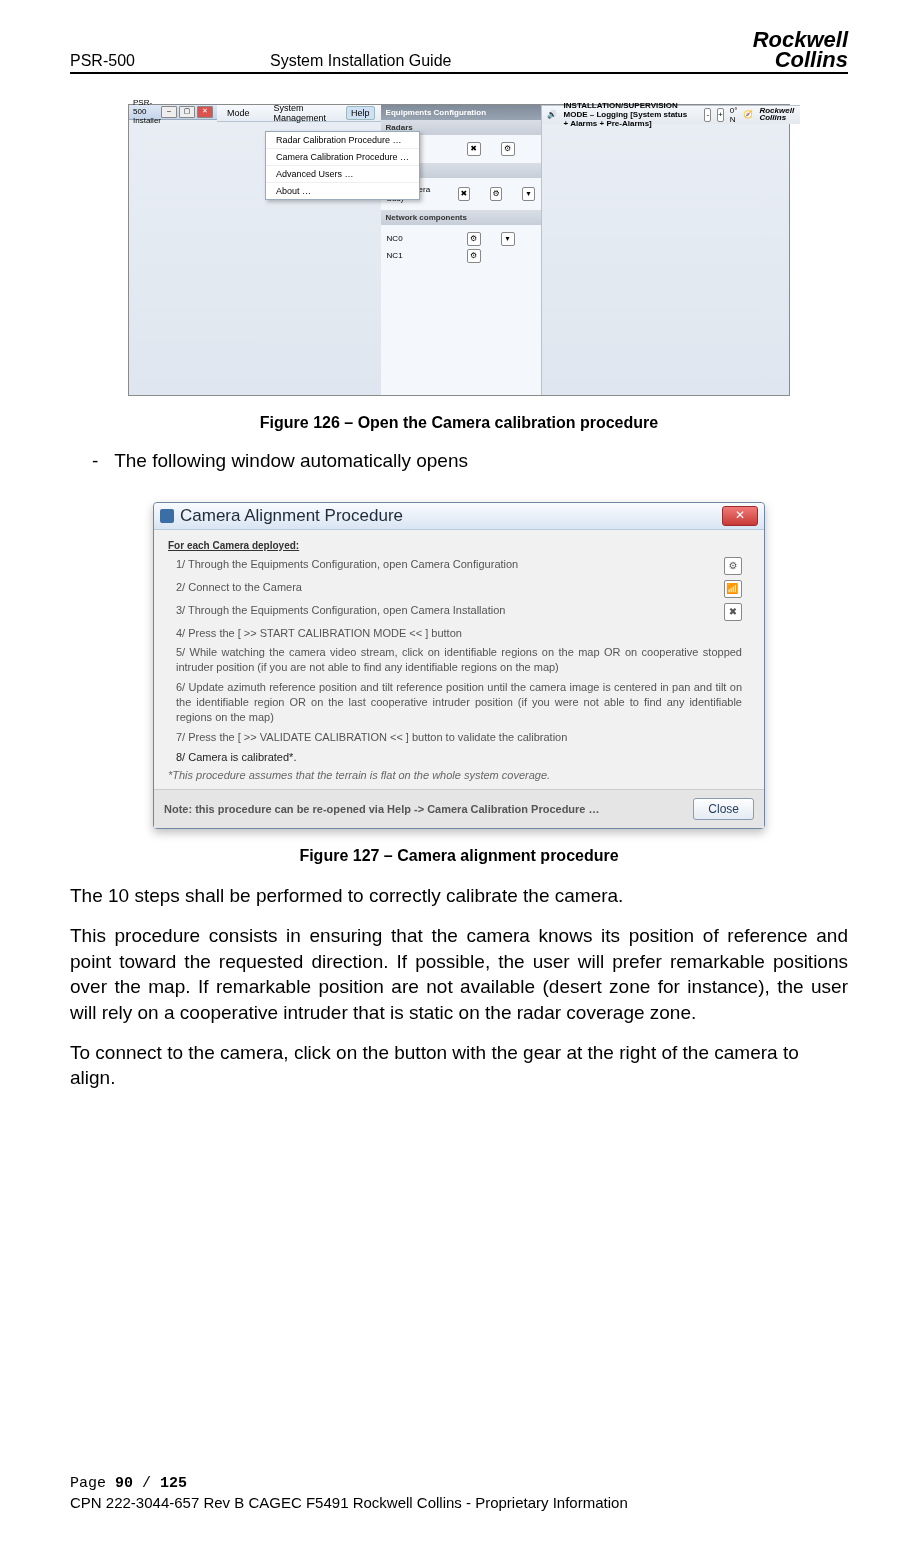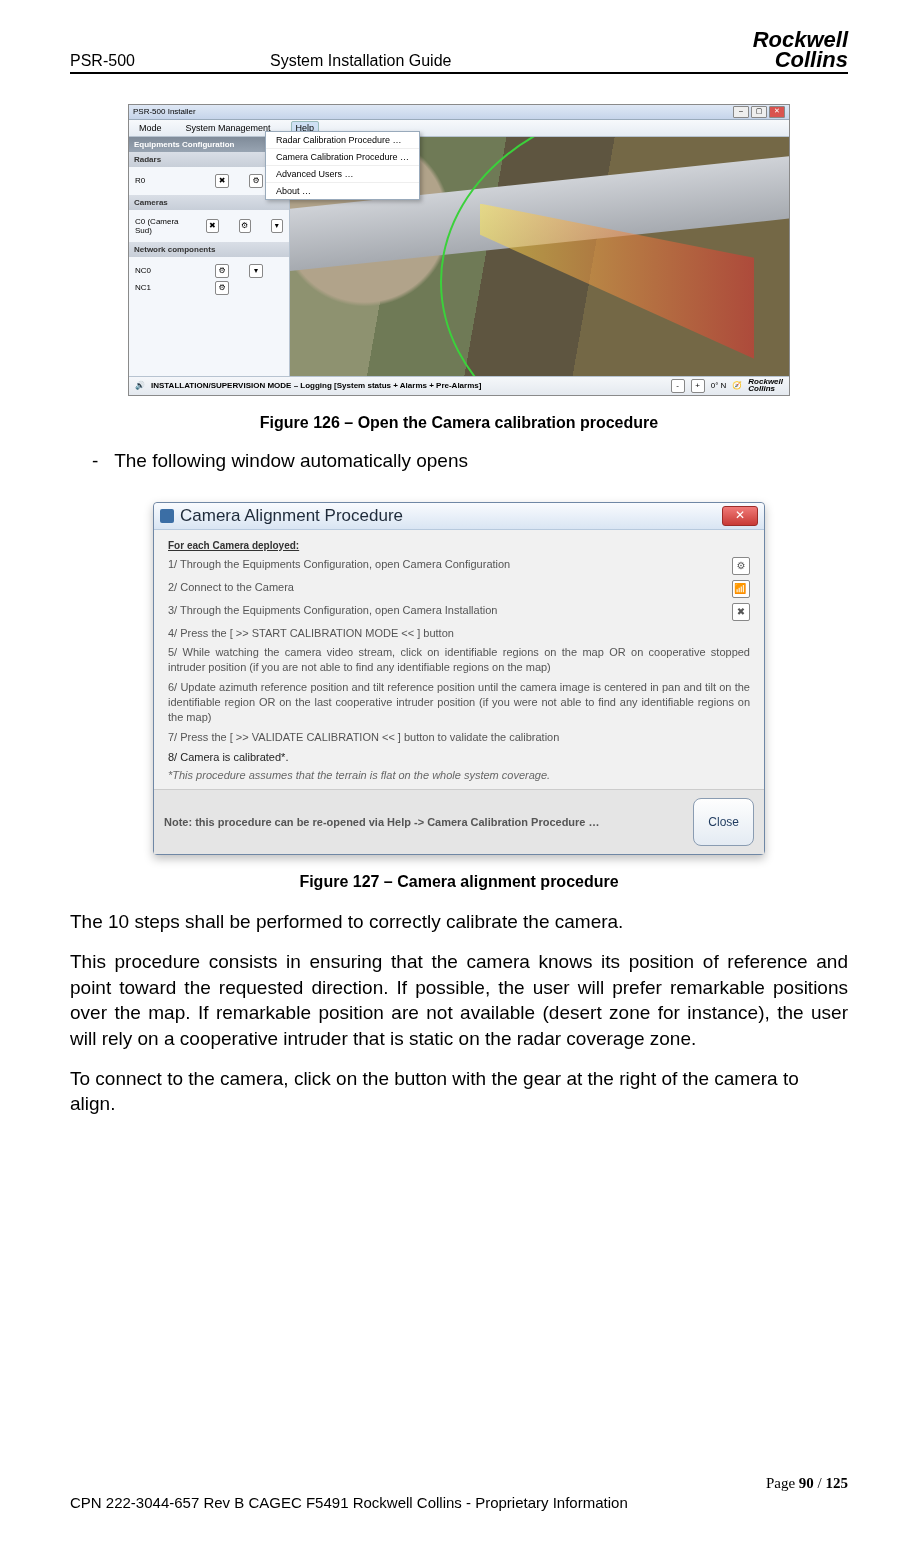--- a/index.html
+++ b/index.html
@@ -9,21 +9,21 @@
 .hdr-mid{font-size:16px;flex:1;text-align:left}
 .hdr-logo{font-style:italic;font-weight:bold;text-align:right;line-height:0.9;font-size:22px}
 .hdr-logo .top{display:block}
 .hdr-logo .bot{display:block;margin-left:40px}
 .fig{margin:30px auto 0 auto}
 .fig-cap{text-align:center;font-weight:bold;font-size:16px;margin:18px 0}
 .body-text{font-size:19px;line-height:1.35;margin:14px 0;text-align:justify}
 .bullet{font-size:19px;margin:14px 0 18px 22px}
 
 
-.app1{width:660px;height:290px;margin:0 auto;border:1px solid #8a8a8a;background:linear-gradient(#e9eef5,#dfe6ef);font-size:8px;position:relative;display:flex;flex-direction:column}
+.app1{width:660px;height:290px;margin:0 auto;border:1px solid #8a8a8a;background:linear-gradient(#e9eef5,#dfe6ef);font-size:8px;position:relative;display:flex;flex-direction:row}
 .app1-titlebar{height:14px;background:linear-gradient(#dfe8f5,#c5d4ea);border-bottom:1px solid #9ab;display:flex;align-items:center;padding:0 4px;font-size:8px}
 .winbtns{margin-left:auto;display:flex;gap:2px}
 .winbtn{width:14px;height:10px;border:1px solid #888;border-radius:1px;background:#eee;font-size:7px;line-height:8px;text-align:center}
 .winbtn.cls{background:#d9534f;color:#fff}
 .app1-menubar{height:16px;background:linear-gradient(#f7f9fc,#e6ecf3);border-bottom:1px solid #b7c3d0;display:flex;align-items:center;gap:16px;padding:0 6px;font-size:9px}
 .app1-menubar .m{padding:1px 4px}
 .app1-menubar .m.sel{background:#cfe0f4;border:1px solid #9bb;border-radius:2px}
 .dropdown{position:absolute;left:136px;top:26px;background:#fff;border:1px solid #9ab;box-shadow:2px 2px 4px rgba(0,0,0,.25);font-size:9px;z-index:10}
 .dropdown div{padding:3px 10px;border-bottom:1px solid #eee;white-space:nowrap}
 .dropdown div:last-child{border-bottom:none}
@@ -46,33 +46,33 @@
 .mini-logo{font-style:italic;font-weight:bold;font-size:8px;line-height:.85}
 
 
 .dlg{width:610px;margin:0 auto;border:1px solid #6f87a5;border-radius:4px;background:#f1f1f1;box-shadow:0 4px 10px rgba(0,0,0,.25);font-size:11px}
 .dlg-titlebar{height:26px;background:linear-gradient(#f9fbfe,#d9e5f3);border-bottom:1px solid #b7c9dd;border-radius:4px 4px 0 0;display:flex;align-items:center;padding:0 6px}
 .dlg-ico{width:14px;height:14px;background:#3b6ea5;margin-right:6px;border-radius:2px}
 .dlg-title{color:#1f2b3a;font-size:17px}
 .dlg-close{margin-left:auto;width:34px;height:18px;border-radius:3px;background:linear-gradient(#f07a78,#c83a36);color:#fff;text-align:center;font-size:12px;line-height:16px;border:1px solid #9c2c29}
 .dlg-body{padding:10px 14px 8px 14px;color:#555}
 .dlg-h{color:#333;font-weight:bold;text-decoration:underline;margin-bottom:6px;font-size:10px}
-.step{margin:5px 0;line-height:1.35;display:flex;align-items:flex-start;gap:6px;font-size:11px}
+.step{margin:5px 8px;line-height:1.35;display:flex;align-items:flex-start;gap:6px;font-size:11px}
 .step .txt{flex:1;text-align:justify}
 .step-ico{width:16px;height:16px;border:1px solid #888;background:#fff;border-radius:2px;flex:0 0 16px;display:flex;align-items:center;justify-content:center;font-size:10px;margin-left:4px}
 .step.bold .txt{color:#222}
 .step.bold b{font-weight:normal}
 .note-it{font-style:italic;color:#666;font-size:11px;margin-top:4px}
 .dlg-footer{background:#e5e5e5;border-top:1px solid #ccc;padding:8px 10px;display:flex;align-items:center}
 .dlg-footer .note{color:#555;font-weight:bold;font-size:11px}
-.close-btn{margin-left:auto;padding:16px 14px;border:1px solid #8a9cb2;border-radius:8px;background:linear-gradient(#fefefe,#e4ebf3);font-size:12px;color:#1f3a5f}
+.close-btn{margin-left:auto;padding:3px 14px;border:1px solid #8a9cb2;border-radius:3px;background:linear-gradient(#fefefe,#e4ebf3);font-size:12px;color:#1f3a5f}
 
 
 .pg-foot{position:absolute;bottom:34px;left:70px;right:70px;font-size:15px}
-.pg-foot .pnum{text-align:right;font-family:Liberation Serif, serif}
+.pg-foot .pnum{font-family:Liberation Mono, monospace}
 .pg-foot .prop{font-size:15px;margin-top:2px}
 </style>
 </head>
 <body>
 
 <div class="page">
 
  <div class="hdr">
   <div class="hdr-left">PSR-500</div>
   <div class="hdr-mid">System Installation Guide</div>

